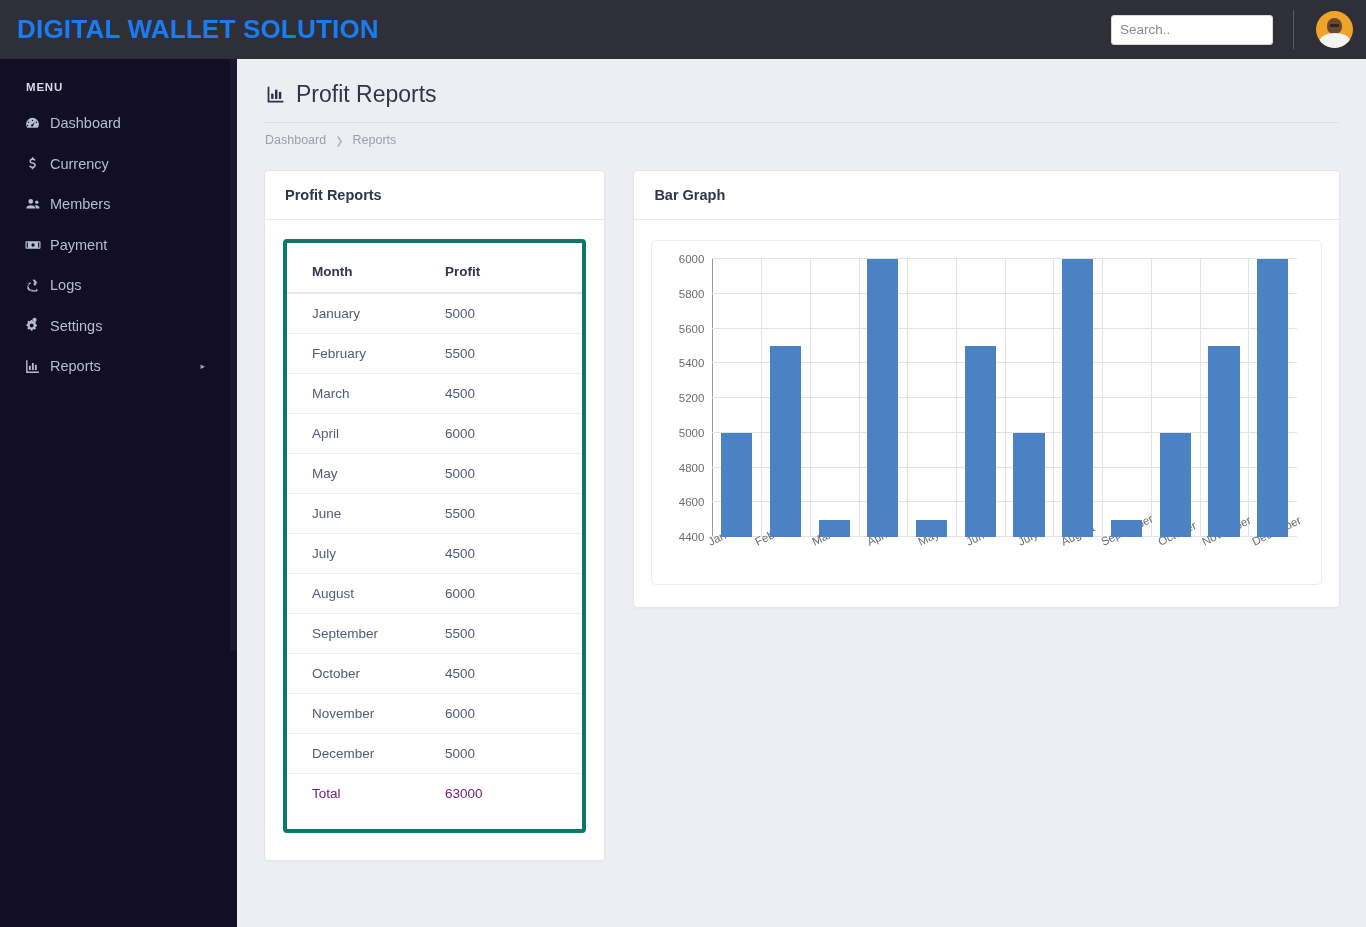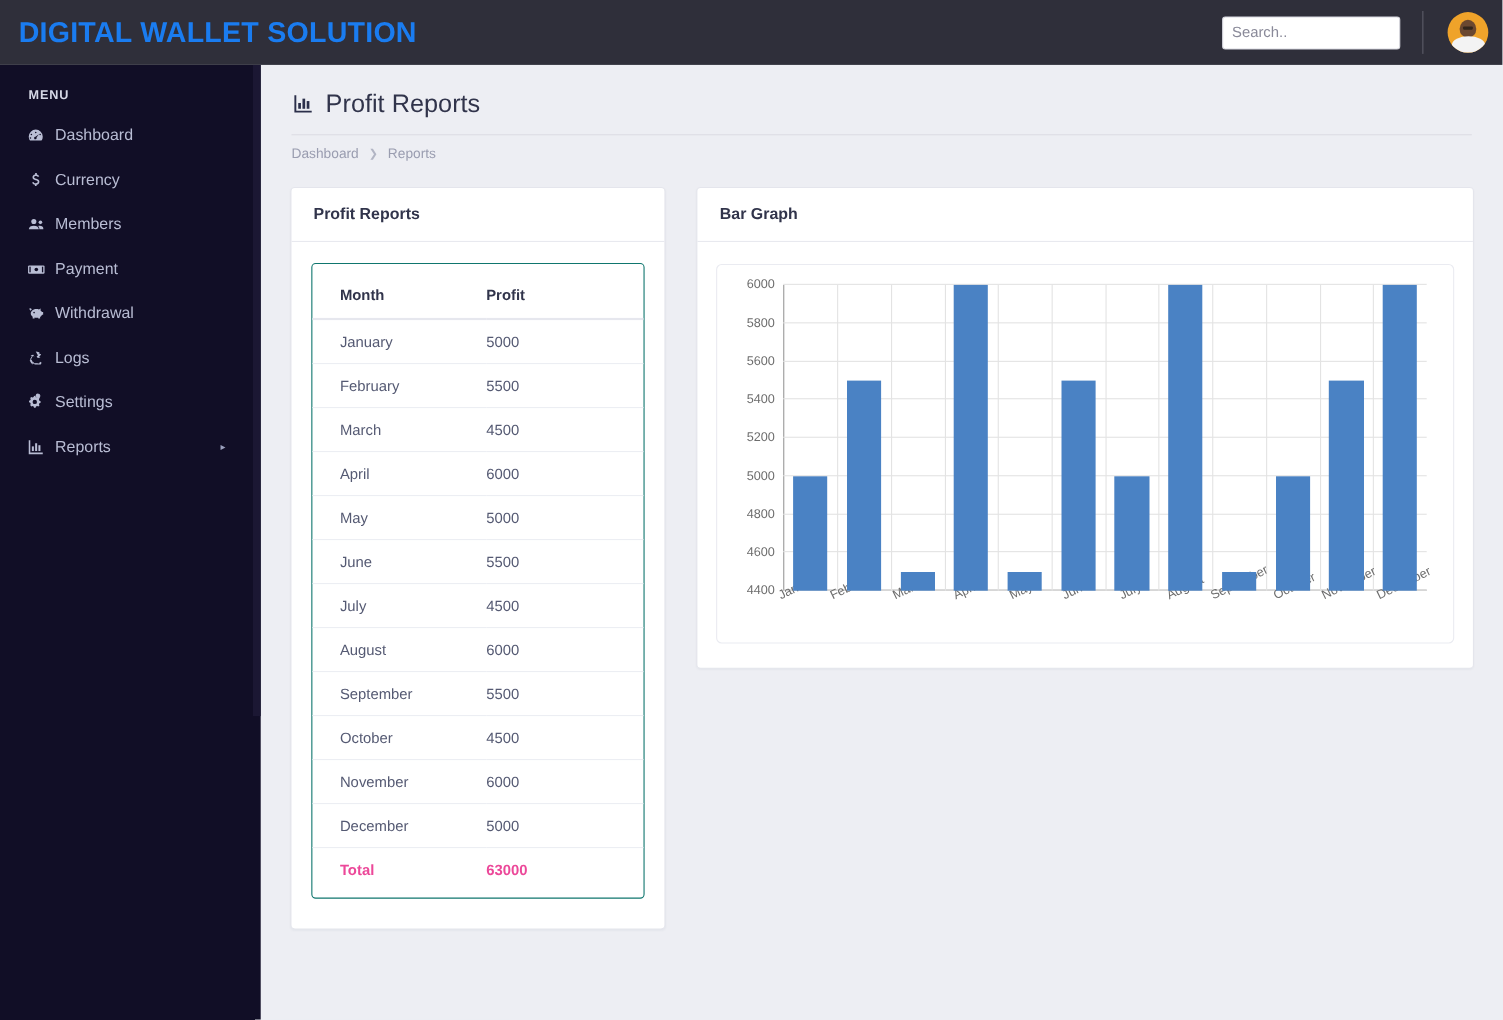--- a/index.html
+++ b/index.html
@@ -186,45 +186,45 @@
     border-bottom: 1px solid #e8e9ef;
     font-size: 14.5px;
     font-weight: bold;
     color: #31344b;
   }
 
   
   .card-table { width: 343px; }
   .card-table .card-body { padding: 19px 18px 27px 18px; }
   .table-wrap {
-    border: 1px solid #0f766e;
+    border: 4px solid #0f766e;
     border-radius: 4px;
-    padding: 8px 0 6px 0;
+    padding: 8px 0 16px 0;
   }
   table { width: 100%; border-collapse: collapse; }
   thead th {
     text-align: left;
     font-size: 13.5px;
     color: #31344b;
     font-weight: bold;
     padding: 13px 10px 13px 0;
     border-bottom: 2px solid #e6e7ee;
   }
   thead th:first-child { padding-left: 25px; width: 158px; }
   tbody td {
     font-size: 13.5px;
     color: #555a73;
     padding: 12px 10px 12px 0;
     border-top: 1px solid #eceef3;
   }
   tbody td:first-child { padding-left: 25px; }
   tbody tr:first-child td { border-top: none; }
   tbody tr.total-row td {
-    font-weight: bold;
-    color: #ec4899;
+    font-weight: normal;
+    color: #701a75;
     border-top: 1px solid #eceef3;
   }
 
   
   .card-chart { width: 710px; }
   .card-chart .card-body { padding: 20px 17px 22px 17px; }
   .plot-panel {
     border: 1px solid #eaebf1;
     border-radius: 5px;
     padding: 18px 8px 10px 8px;
@@ -356,29 +356,20 @@
           <rect x="2" y="7" width="20" height="10" rx="1.5"></rect>
           <circle cx="12" cy="12" r="2.2" fill="#110e26"></circle>
           <rect x="3.6" y="8.6" width="1.6" height="6.8" fill="#110e26"></rect>
           <rect x="18.8" y="8.6" width="1.6" height="6.8" fill="#110e26"></rect>
         </svg>
     </span>
     <span class="nav-text">Payment</span>
   </div>
 
 
-  <div class="nav-item">
-    <span class="nav-icon">
-      <svg width="18" height="18" viewBox="0 0 24 24" fill="currentColor">
-          <path d="M12.5 6.5c-4 0-7.2 2.4-7.2 5.4 0 1.6.9 3 2.3 4V18h2.3v-1.2c.8.2 1.7.3 2.6.3.6 0 1.2 0 1.8-.1V18h2.3v-1.7c1.2-.7 2-1.7 2.3-2.9h1.4v-3.2h-1.5c-.4-.8-1-1.5-1.9-2.1l.7-2.3-2.5 1.2c-.8-.3-1.7-.5-2.6-.5zM9.3 9.9a1 1 0 110 2 1 1 0 010-2z"></path>
-          <path d="M6.6 6.7c-.9-.9-2-1.2-2.9-.9 0 1 .4 2 1.2 2.8z"></path>
-        </svg>
-    </span>
-    <span class="nav-text">Withdrawal</span>
-  </div>
 
   <div class="nav-item">
     <span class="nav-icon">
       <svg width="17" height="17" viewBox="0 0 24 24" fill="currentColor">
           <path d="M12 3.6l2.9 5-1.8 1 1.4 2.4 3.6-.6-1.8-1L19 7.5 15.5 5.4l1.8-1z"></path>
           <path d="M5.6 14.2l2.9-5 1.8 1L8.9 7.8 5.3 8.4l1.8 1-2.7 4.7z"></path>
           <path d="M17.6 19.3H8.1l.1-2.1H5.6l2 3 2-3H8.3"></path>
           <path d="M9.9 20.4h8.4l1.3-2.3-2.1-1.2-1.3 2.3h-4.7z"></path>
           <path d="M4.2 15.2l2.1 3.6 2.2-1.2-2.1-3.7z"></path>
         </svg>

